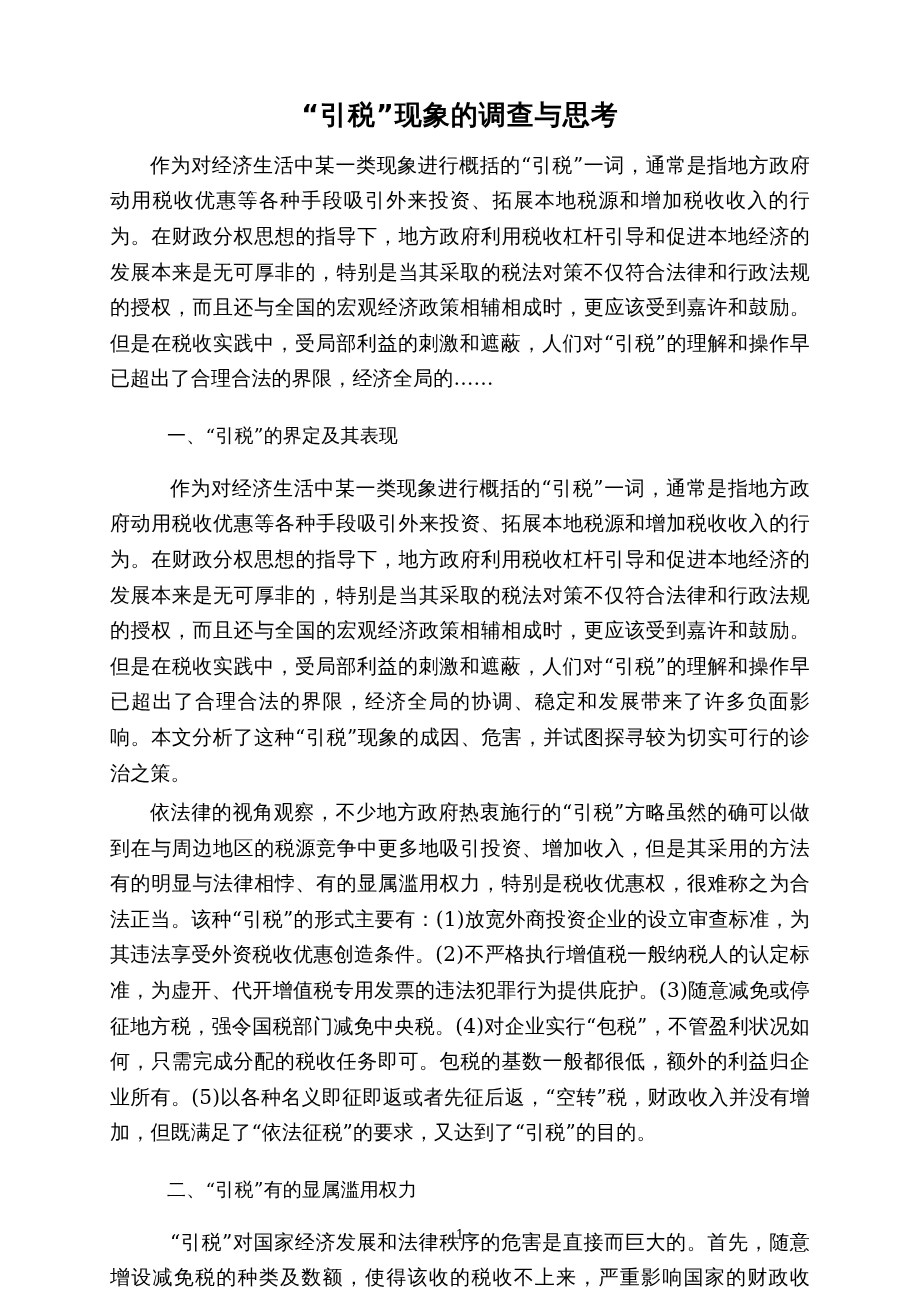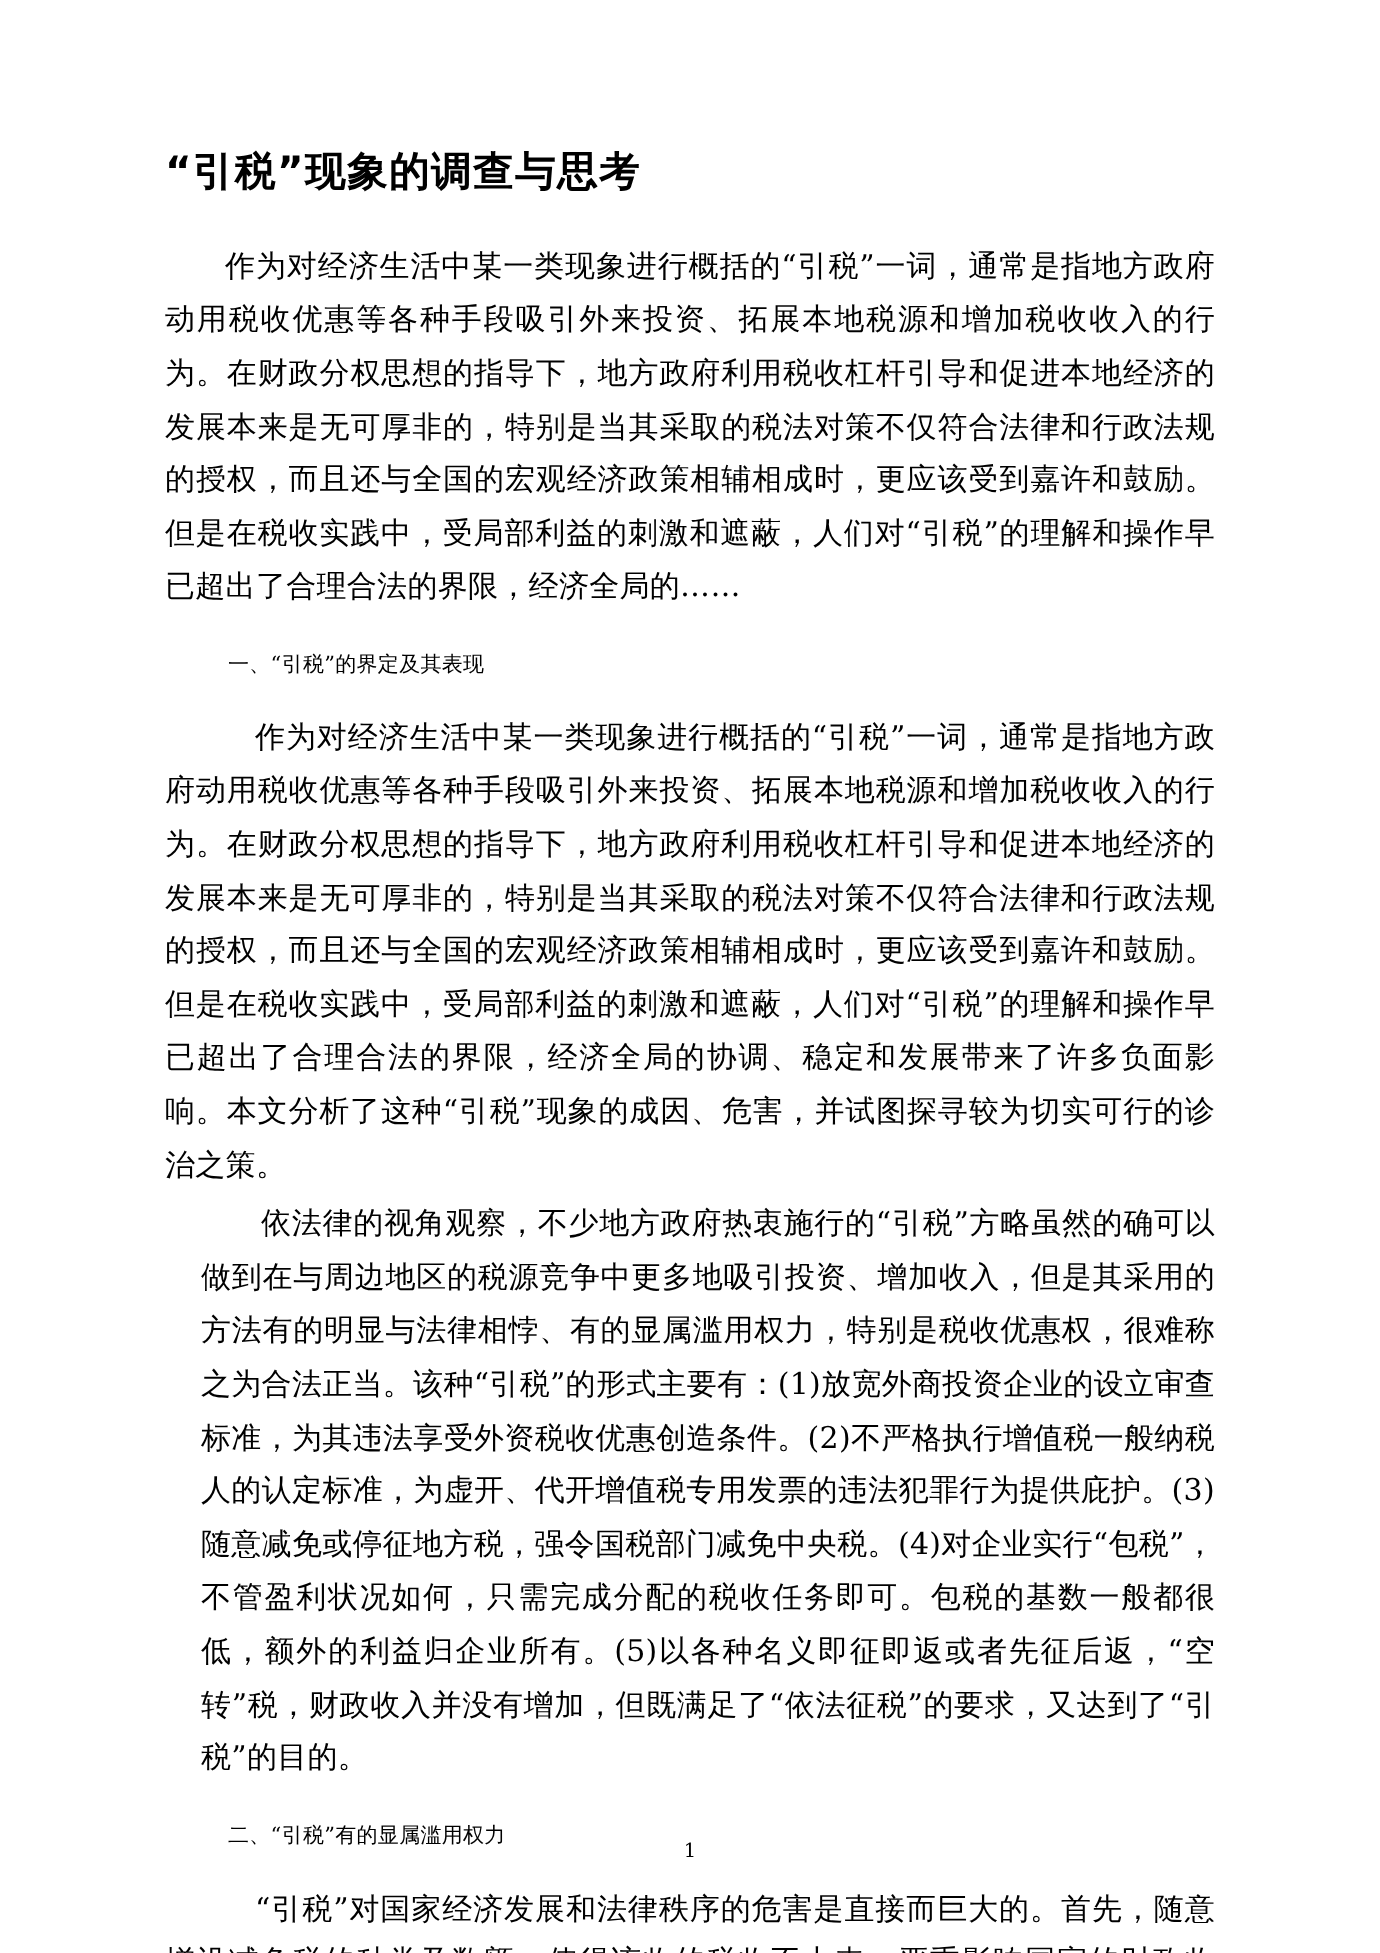--- a/index.html
+++ b/index.html
@@ -16,25 +16,25 @@
     overflow: hidden;
   }
   .page {
     box-sizing: border-box;
     width: 920px;
     height: 1302px;
     padding: 96px 110px 0 110px;
     position: relative;
   }
   .doc-title {
-    text-align: left;
+    text-align: center;
     font-size: 27px;
     font-weight: bold;
     letter-spacing: 1px;
-    margin: 0 0 26px 0;
+    margin: 0 0 14px 0;
     line-height: 1.4;
     font-family: "DejaVu Sans", "Liberation Sans", sans-serif;
   }
   p {
     margin: 0;
     font-size: 20px;
     line-height: 1.78;
     text-align: justify;
     text-justify: inter-ideograph;
     letter-spacing: 0.2px;
@@ -42,26 +42,25 @@
   .indent-2 {
     text-indent: 2em;
   }
   .indent-3 {
     text-indent: 3em;
   }
   .heading {
     margin-top: 22px;
     margin-bottom: 18px;
     text-indent: 3em;
-    font-size: 14px;
+    font-size: 19px;
     line-height: 1.78;
   }
   .gap-small {
     margin-top: 4px;
-    margin-left: 24px;
   }
   .page-number {
     position: absolute;
     bottom: 60px;
     left: 0;
     width: 920px;
     text-align: center;
     font-size: 13px;
     font-family: "DejaVu Serif", "Liberation Serif", serif;
   }

